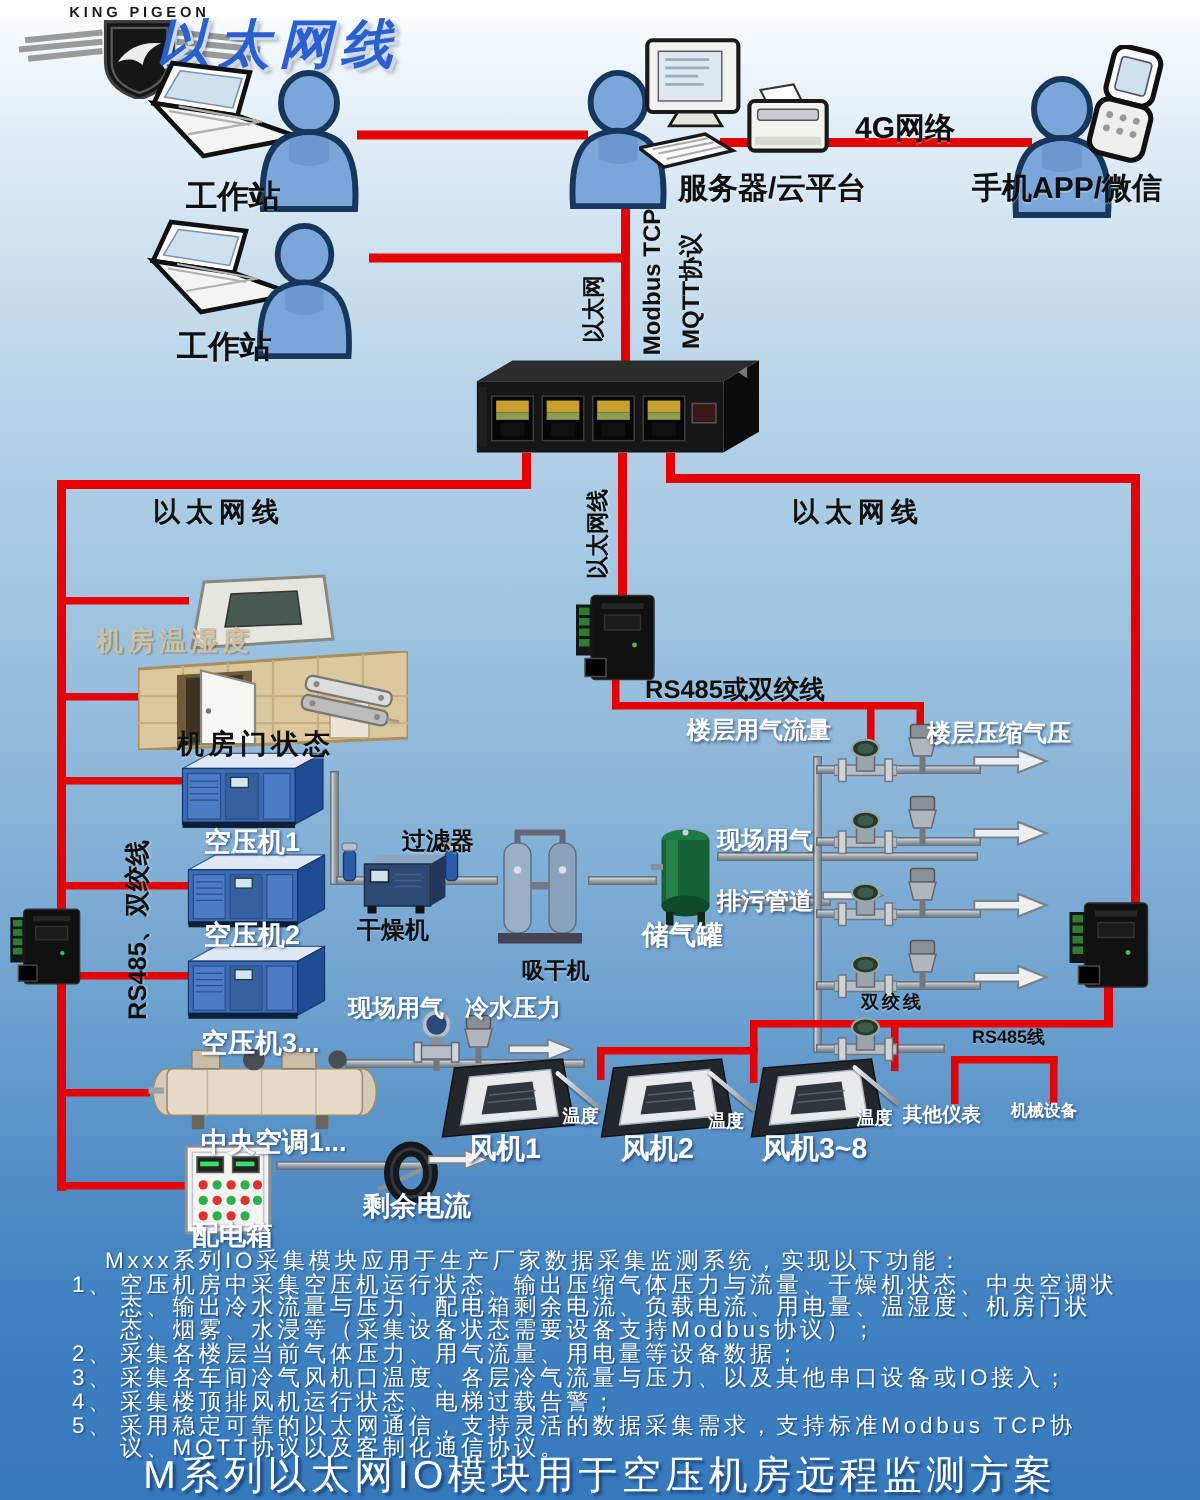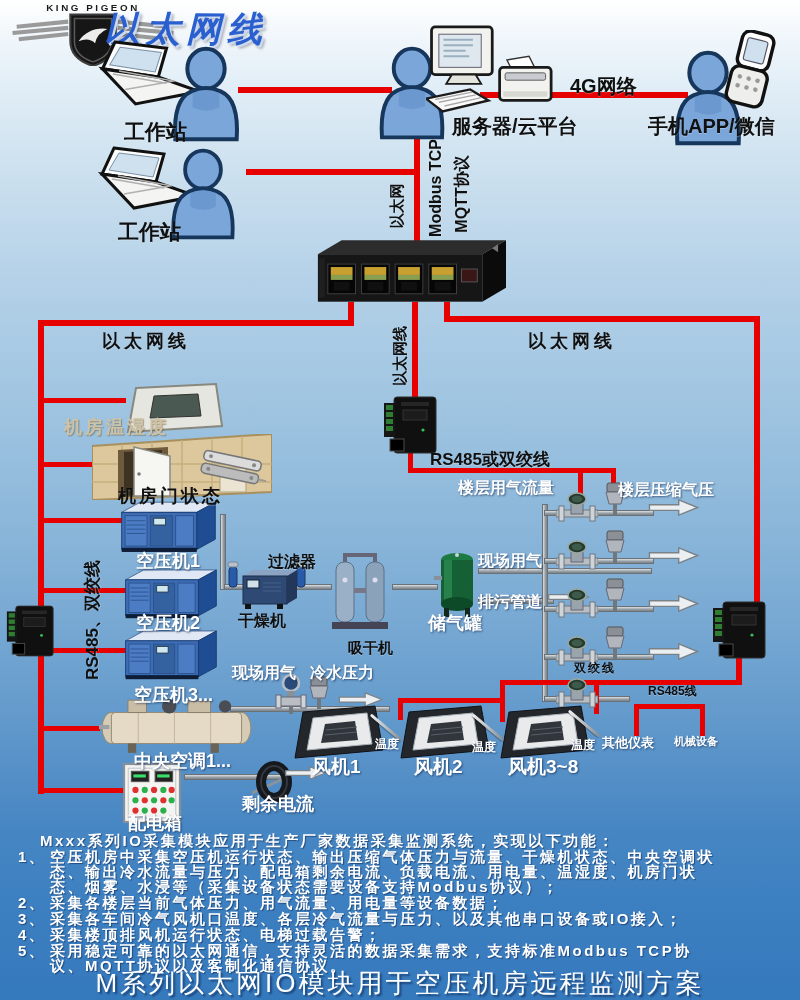--- a/index.html
+++ b/index.html
@@ -9,21 +9,21 @@
 .pp{position:absolute;background:linear-gradient(180deg,#dbe0e4,#9aa2a8 55%,#7a8288);border:1px solid #6a7278;}
 .pv{background:linear-gradient(90deg,#dbe0e4,#9aa2a8 55%,#7a8288);}
 .dev{position:absolute;}
 .lbl{position:absolute;font-weight:700;white-space:nowrap;line-height:1;}
 .w{color:#fff;text-shadow:1px 1px 2px rgba(8,30,70,.6);}
 .k{color:#101010;text-shadow:0 1px 0 rgba(255,255,255,.25);}
 .tan{color:#cfc2a4;text-shadow:1px 1px 1px rgba(90,75,45,.45);}
 .vc{transform:translate(-50%,-50%) rotate(-90deg);}
 .probe{position:absolute;width:40px;height:3px;background:linear-gradient(90deg,#f0f0f0,#848c94);border-radius:2px;box-shadow:0 1px 1px rgba(0,0,0,.35);}
 .brandcn{position:absolute;left:104px;top:6px;font-size:35px;font-weight:700;font-style:italic;letter-spacing:6px;color:#2a5fd0;text-shadow:2px 2px 0 #cdd9ef,3px 3px 3px rgba(0,0,0,.35);}
-.desc{position:absolute;left:10px;top:833px;width:710px;color:#fff;font-weight:700;font-size:15px;letter-spacing:2.5px;line-height:1.0;text-shadow:1px 1px 1px rgba(0,20,60,.5);}
+.desc{position:absolute;left:40px;top:833px;width:710px;color:#fff;font-weight:400;font-size:15px;letter-spacing:2.5px;line-height:1.0;text-shadow:1px 1px 1px rgba(0,20,60,.5);}
 .d-int{padding-left:30px;margin-bottom:1px;}
 .d-row{display:flex;margin:0 0 1px 8px;}
 .d-num{flex:none;width:32px;}
 .d-txt{flex:1;}
 .ftitle{position:absolute;left:0;top:966px;width:100%;text-align:center;color:#fff;font-weight:400;font-size:26px;letter-spacing:3px;text-shadow:2px 2px 2px rgba(0,20,60,.55);}
 </style>
 </head>
 <body>
 
 <div class="stage">

